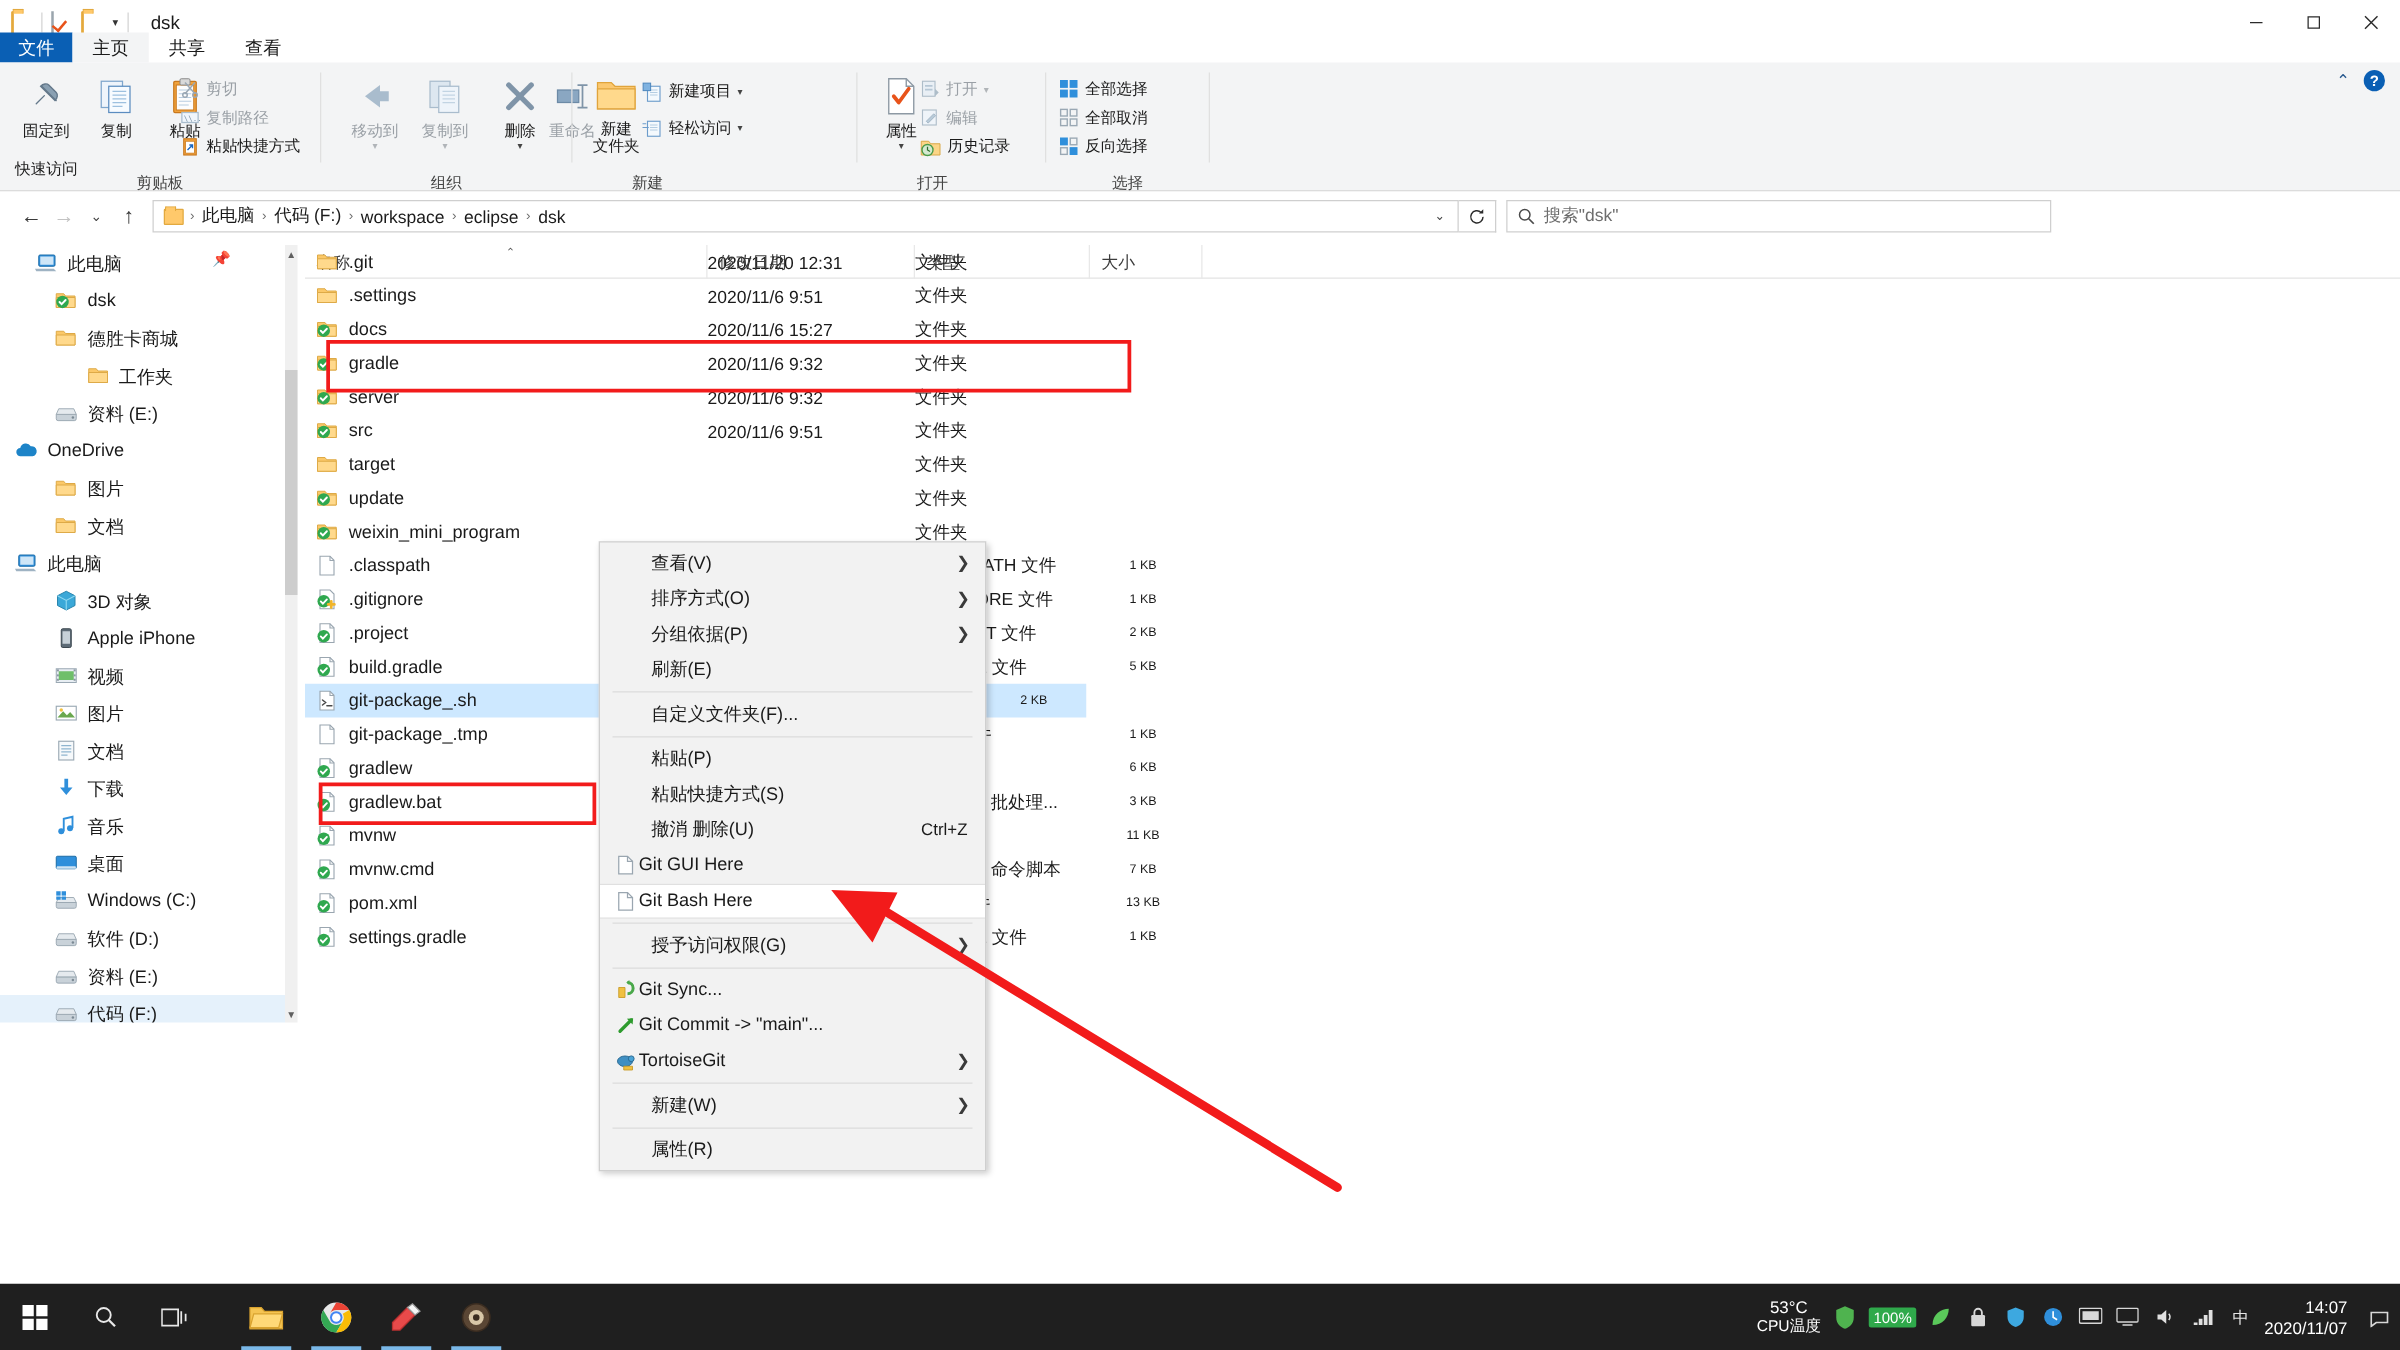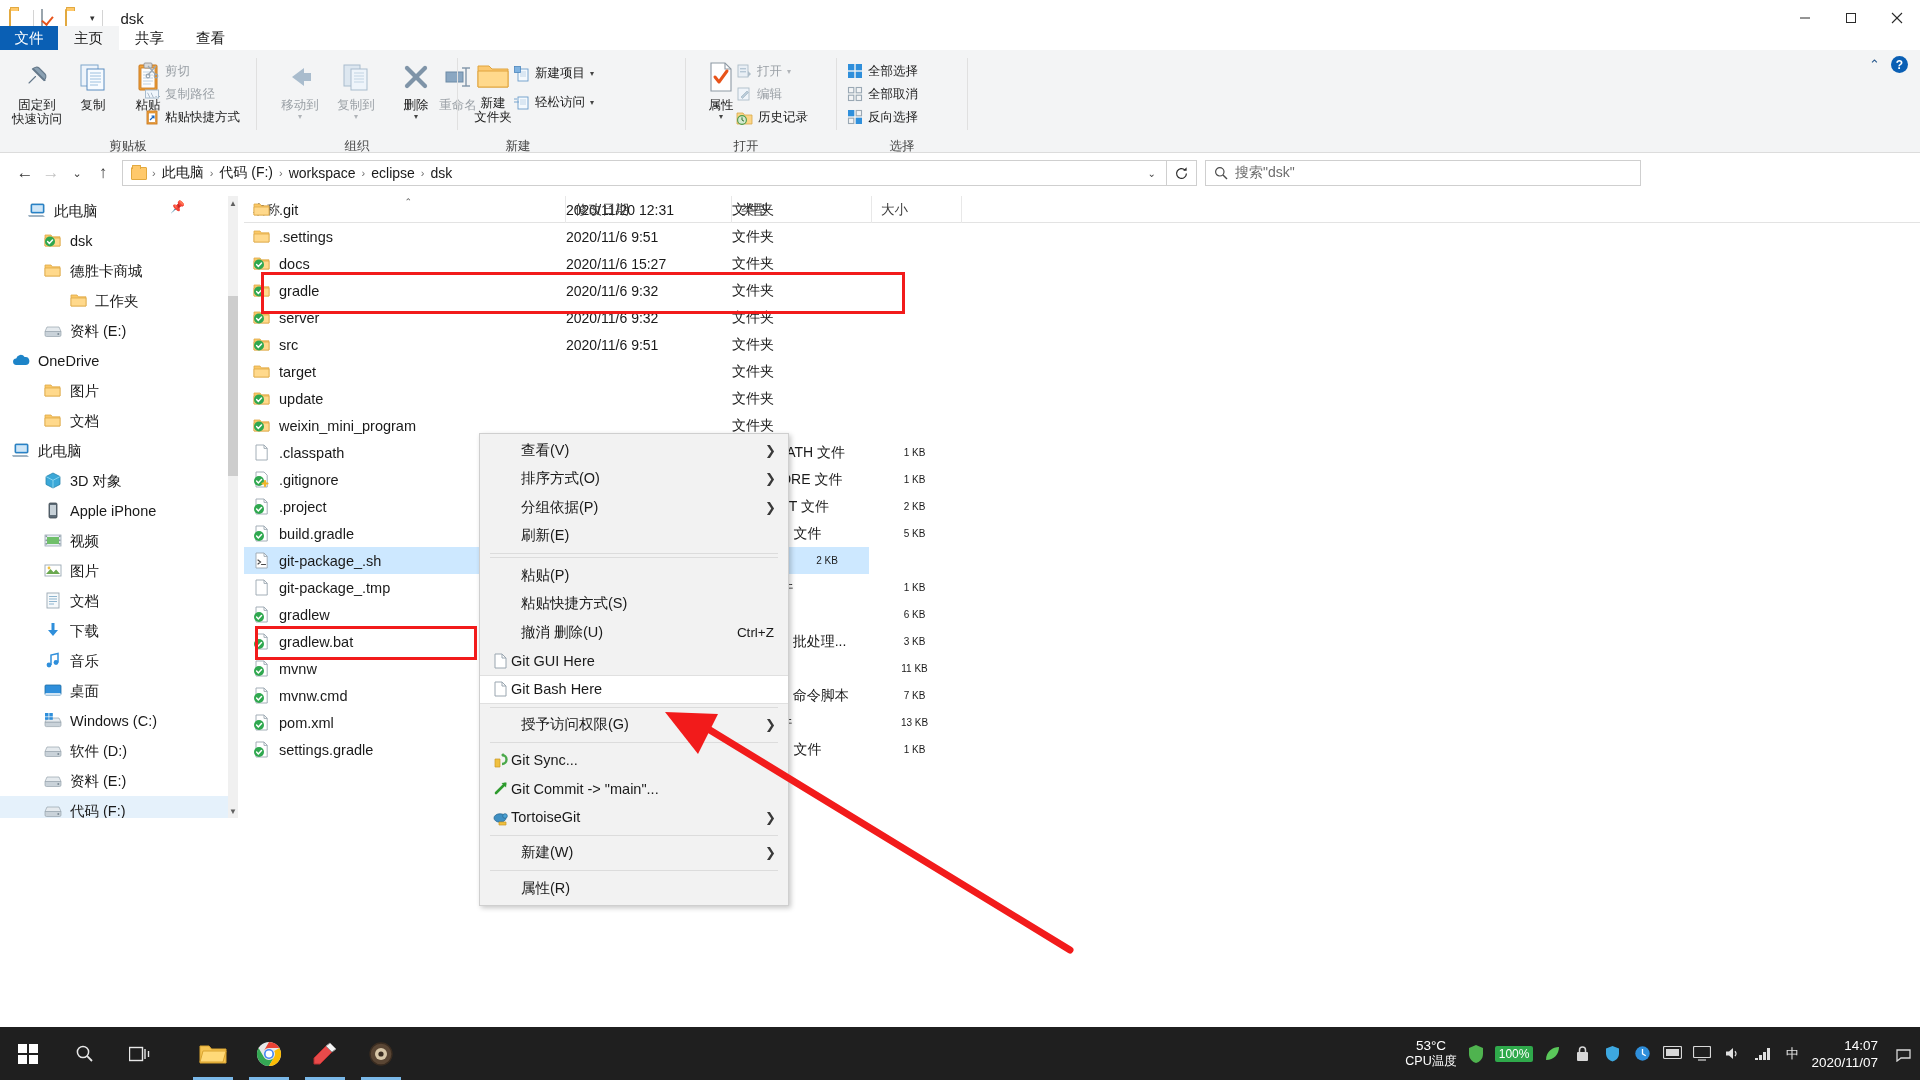--- a/index.html
+++ b/index.html
@@ -206,21 +206,21 @@
       <span class="rib-ic">⌃</span>
       <span class="help-ic">?</span>
     </div>
 
     <div class="rgroup" style="left:0;width:256px;">
       <div style="position:absolute;left:6px;top:4px;" class="bigbtn">
         <svg width="34" height="34" viewBox="0 0 34 34">
           <path d="M9 23l6.5-6.5M13 8.5l12 12M12.5 9c2-2 5-2.5 6.5-1l6 6c1.5 1.5 1 4.5-1 6.5l-2-2-7.5-7.5z" fill="#8aa0b2" stroke="#64788a" stroke-width="1.1" stroke-linecap="round"></path>
         </svg>
         <span class="lbl">固定到</span>
-        <span class="lbl" style="margin-top:0">快速访问</span>
+        <span class="lbl" style="margin-top:16px">快速访问</span>
       </div>
       <div style="position:absolute;left:62px;top:4px;" class="bigbtn">
         <svg width="34" height="34" viewBox="0 0 34 34">
           <rect x="5" y="5" width="17" height="21" fill="#eef4fb" stroke="#7fa6cc" stroke-width="1"></rect>
           <rect x="11" y="9" width="17" height="21" fill="#f7fbff" stroke="#5b8cc0" stroke-width="1"></rect>
           <g stroke="#9dc0df" stroke-width="1">
               <line x1="14" y1="13" x2="25" y2="13"></line>
               <line x1="14" y1="16" x2="25" y2="16"></line>
               <line x1="14" y1="19" x2="25" y2="19"></line>
               <line x1="14" y1="22" x2="25" y2="22"></line>
@@ -969,20 +969,24 @@
       <div class="mi">
         <span class="micon"></span>
         <span class="mlbl" style="padding-left: 10px;">分组依据(P)</span>
         <span class="arrow">❯</span>
       </div>
       <div class="mi">
         <span class="micon"></span>
         <span class="mlbl" style="padding-left: 10px;">刷新(E)</span>
       </div>
       <div class="msep"></div>
+      <div class="mi">
+        <span class="micon"></span>
+        <span class="mlbl" style="padding-left: 10px;">自定义文件夹(F)...</span>
+      </div>
       <div class="msep"></div>
       <div class="mi">
         <span class="micon"></span>
         <span class="mlbl" style="padding-left: 10px;">粘贴(P)</span>
       </div>
       <div class="mi">
         <span class="micon"></span>
         <span class="mlbl" style="padding-left: 10px;">粘贴快捷方式(S)</span>
       </div>
       <div class="mi">

